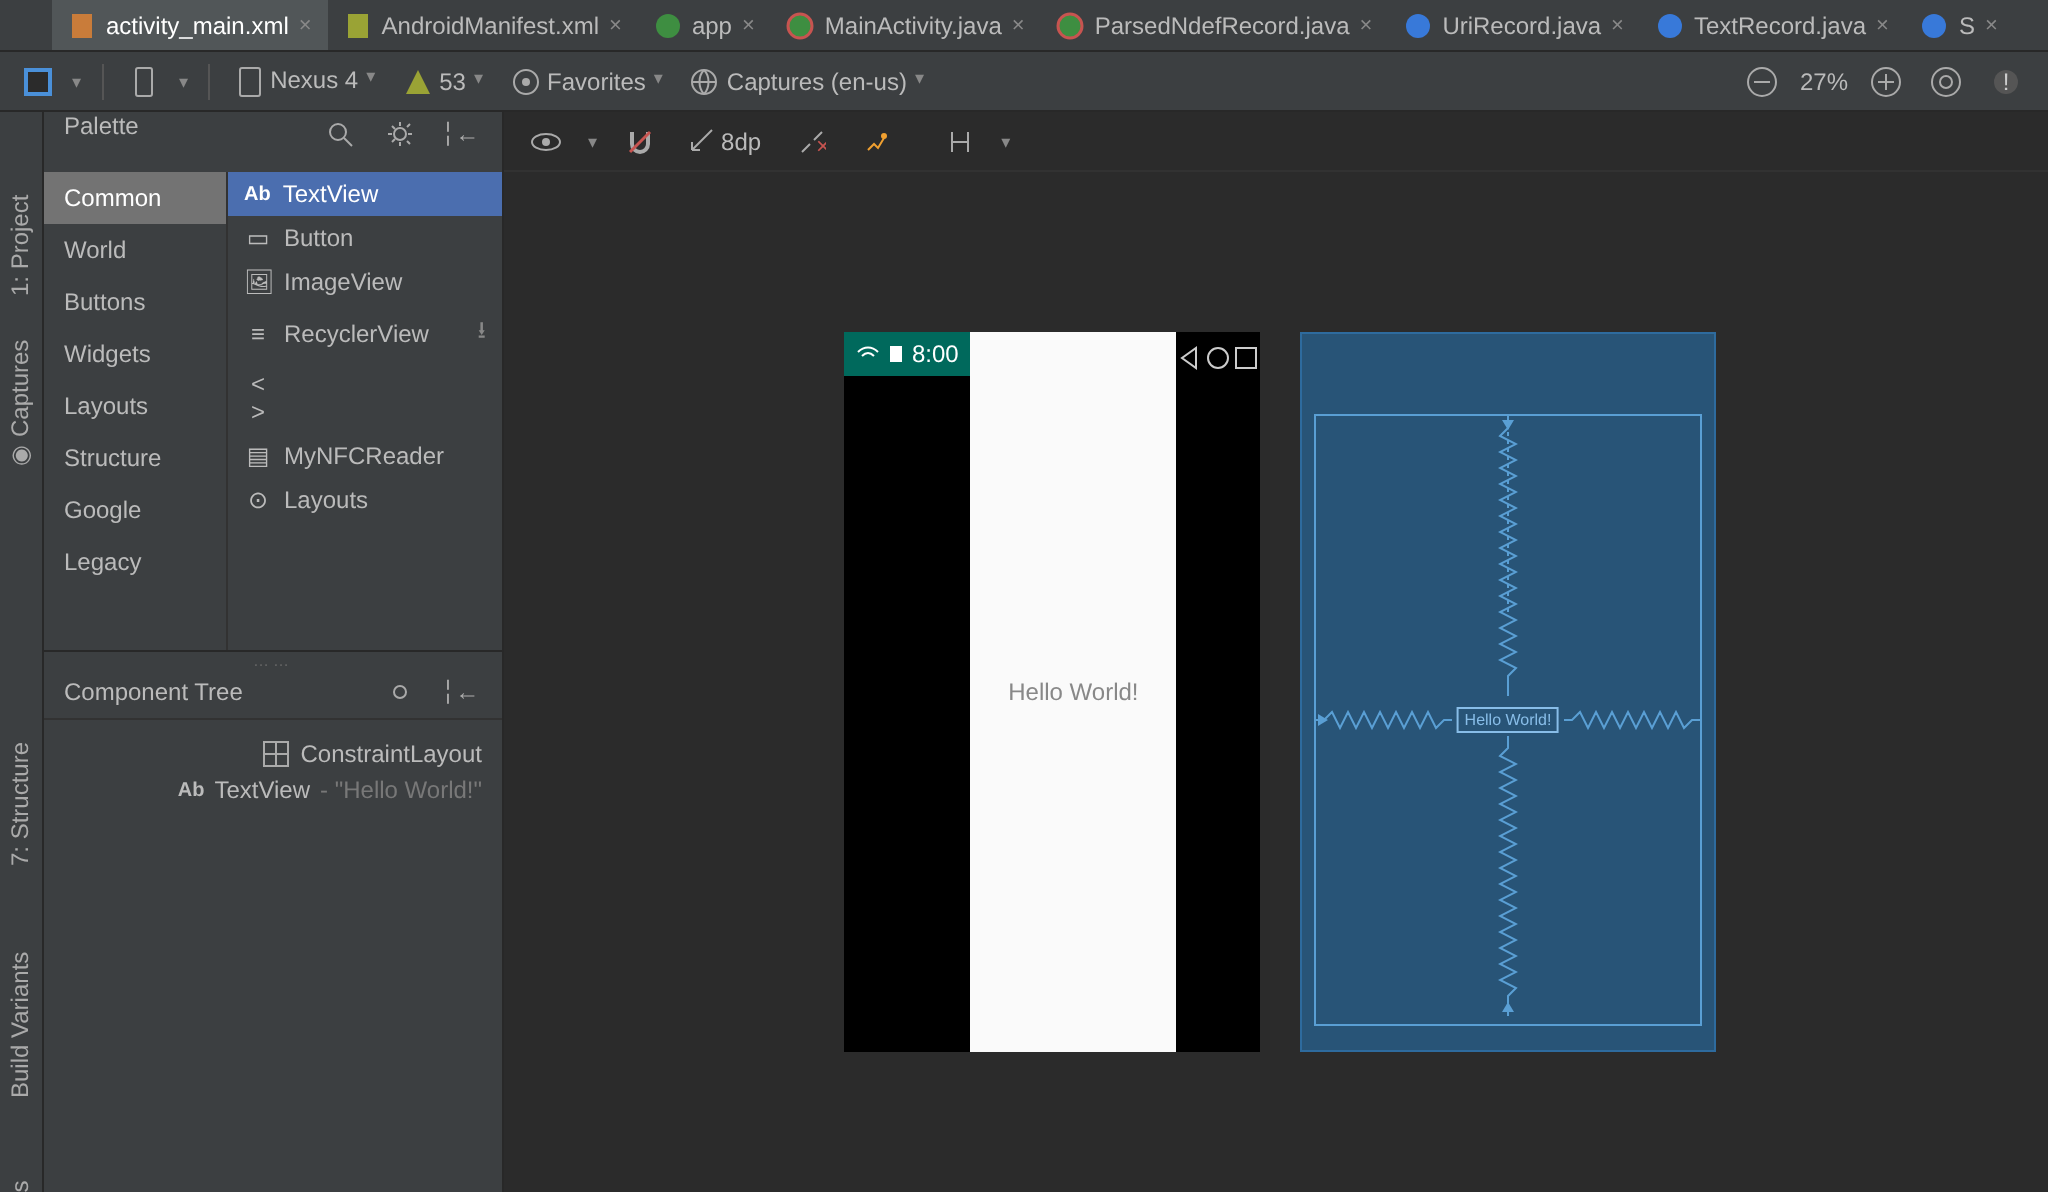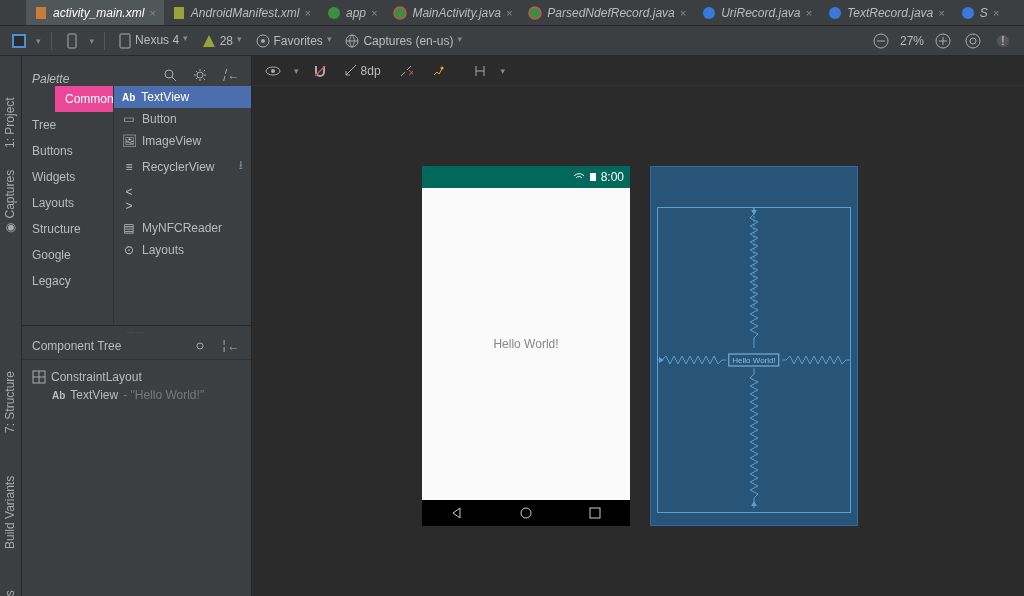--- a/index.html
+++ b/index.html
@@ -1,50 +1,50 @@
 <!DOCTYPE html>
 <html><head>
 <meta charset="utf-8">
 <style>
 * { margin:0; padding:0; box-sizing:border-box; font-family:"Segoe UI",Arial,sans-serif; font-size:12px; }
 body { background:#2b2b2b; color:#a9b7c6; width:1024px; height:596px; overflow:hidden; position:relative; }
-.tabs { height:26px; background:#3c3f41; display:flex; align-items:center; padding-left:26px; border-bottom:1px solid #282828; overflow:hidden;font-style:italic; }
+.tabs { height:26px; background:#3c3f41; display:flex; align-items:center; padding-left:26px; border-bottom:1px solid #282828; overflow:hidden; }
 .tab { display:flex; align-items:center; height:26px; padding:0 8px; gap:5px; color:#bbb; cursor:pointer; white-space:nowrap; }
 .tab.active { background:#515658; color:#fff; }
 .tab .close { color:#888; font-size:11px; }
 .icon-file { width:14px; height:14px; display:inline-block; }
 .toolbar { height:30px; background:#3c3f41; display:flex; align-items:center; padding:0 8px; gap:6px; border-bottom:1px solid #282828; position:relative; }
 .toolbar .sep { width:1px; height:18px; background:#555; margin:0 4px; }
 .tool-btn { width:22px; height:22px; display:flex; align-items:center; justify-content:center; color:#aaa; cursor:pointer; }
 .tool-drop { display:flex; align-items:flex-start; gap:4px; color:#bbb; cursor:pointer; padding:0 4px; white-space:nowrap; }
 .tool-drop .caret { font-size:9px; color:#888; }
 .main { display:flex; height:540px; }
 .side-rail { width:22px; background:#3c3f41; border-right:1px solid #282828; position:relative; }
 .side-rail .vlabel { position:absolute; transform:rotate(-90deg); transform-origin:center; font-size:11px; color:#aaa; white-space:nowrap; cursor:pointer; display:flex; align-items:center; gap:4px; }
 .dot-green { width:8px; height:8px; background:#499c54; border-radius:50%; display:inline-block; }
 .palette { width:230px; background:#3c3f41; border-right:1px solid #282828; display:flex; flex-direction:column; }
-.palette-header { height:30px; display:flex; align-items:flex-end; padding:0 10px; color:#bbb; justify-content:space-between;font-style:italic; }
+.palette-header { height:30px; display:flex; align-items:flex-start; padding:0 10px; color:#bbb; justify-content:space-between; }
 .palette-header .tools { display:flex; gap:8px; color:#aaa; }
 .palette-body { display:flex; flex:0 0 240px; border-bottom:1px solid #282828; }
 .pcats { width:92px; border-right:1px solid #323232; }
 .pcat { padding:6px 10px; color:#bbb; cursor:pointer; }
-.pcat.active { background:#ec4899; color:#fff;margin-left:33px; }
+.pcat.active { background:#737373; color:#fff; }
 .pitems { flex:1; }
 .pitem { display:flex; align-items:center; gap:6px; padding:4px 8px; color:#bbb; cursor:pointer; }
 .pitem.active { background:#4b6eaf; color:#fff; }
 .handle { height:6px; background:#3c3f41; text-align:center; color:#666; font-size:8px; letter-spacing:2px; }
 .tree-header { height:28px; display:flex; align-items:center; padding:0 10px; justify-content:space-between; color:#bbb; border-bottom:1px solid #323232; }
 .tree { padding:8px 10px; }
-.tree-node { display:flex; align-items:center; gap:5px; padding:2px 0; color:#bbb; }
+.tree-node { display:flex; align-items:center; gap:5px; padding:2px 0; color:#bbb;justify-content:flex-end; }
 .tree-node.child { padding-left:20px; }
 .muted { color:#787878; }
 .canvas { flex:1; background:#2b2b2b; position:relative; }
 .canvas-toolbar { height:30px; display:flex; align-items:center; gap:10px; padding:0 10px; color:#aaa; border-bottom:1px solid #323232; }
 .surface { position:absolute; left:170px; top:110px; display:flex; gap:20px; }
-.device { width:208px; height:360px; background:#000; display:flex; flex-direction:column; }
+.device { width:208px; height:360px; background:#000; display:flex; }
 .statusbar { height:22px; background:#00695c; color:#fff; display:flex; justify-content:flex-end; align-items:center; padding:0 6px; font-size:10px; gap:4px; }
 .appbar { height:32px; background:#009688; color:#fff; display:flex; align-items:center; padding:0 10px; font-weight:500; font-size:13px; }
 .screen { flex:1; background:#fafafa; display:flex; align-items:center; justify-content:center; color:#888; font-size:11px; }
 .navbar { height:26px; background:#000; display:flex; justify-content:space-around; align-items:center; color:#ccc; }
 .blueprint { width:208px; height:360px; background:#285477; border:1px solid #2e6b9e; position:relative; }
 .bp-inner { position:absolute; left:6px; right:6px; top:40px; bottom:12px; border:1px solid #5a9fd4; }
 .bp-text { position:absolute; left:50%; top:50%; transform:translate(-50%,-50%); border:1px solid #88bde8; padding:1px 3px; color:#88bde8; font-size:8px; white-space:nowrap; }
 svg { display:block; }
 .zoom-group { position:absolute; right:10px; top:0; height:30px; display:flex; align-items:center; gap:8px; color:#bbb;text-align:right; }
 </style>
@@ -130,21 +130,21 @@
       <svg width="12" height="16">
         <rect x="1" y="1" width="10" height="14" rx="1" fill="none" stroke="#aaa"></rect>
       </svg>
       <span>Nexus 4</span>
       <span class="caret">▾</span>
     </div>
   <div class="tool-drop">
       <svg width="14" height="14">
         <polygon points="7,1 13,13 1,13" fill="#9aa335"></polygon>
       </svg>
-      <span>28</span>
+      <span>53</span>
       <span class="caret">▾</span>
     </div>
   <div class="tool-drop">
       <svg width="14" height="14">
         <circle cx="7" cy="7" r="6" fill="none" stroke="#aaa"></circle>
         <circle cx="7" cy="7" r="2" fill="#aaa"></circle>
       </svg>
       <span>Favorites</span>
       <span class="caret">▾</span>
     </div>
@@ -223,21 +223,21 @@
               <circle cx="7" cy="7" r="3" fill="none" stroke="#aaa"></circle>
               <path d="M7 1v2M7 11v2M1 7h2M11 7h2M3 3l1.5 1.5M10.5 10.5L12 12M3 11l1.5-1.5M10.5 3.5L12 2" stroke="#aaa"></path>
             </svg>
           </span>
         <span class="tool-btn">╎←</span>
       </div>
     </div>
     <div class="palette-body">
       <div class="pcats" id="pcats">
           <div class="pcat active">Common</div>
-          <div class="pcat">Tree</div>
+          <div class="pcat">World</div>
           <div class="pcat">Buttons</div>
           <div class="pcat">Widgets</div>
           <div class="pcat">Layouts</div>
           <div class="pcat">Structure</div>
           <div class="pcat">Google</div>
           <div class="pcat">Legacy</div>
         </div>
       <div class="pitems" id="pitems">
           <div class="pitem active">
             <b style="font-size:10px">Ab</b>

